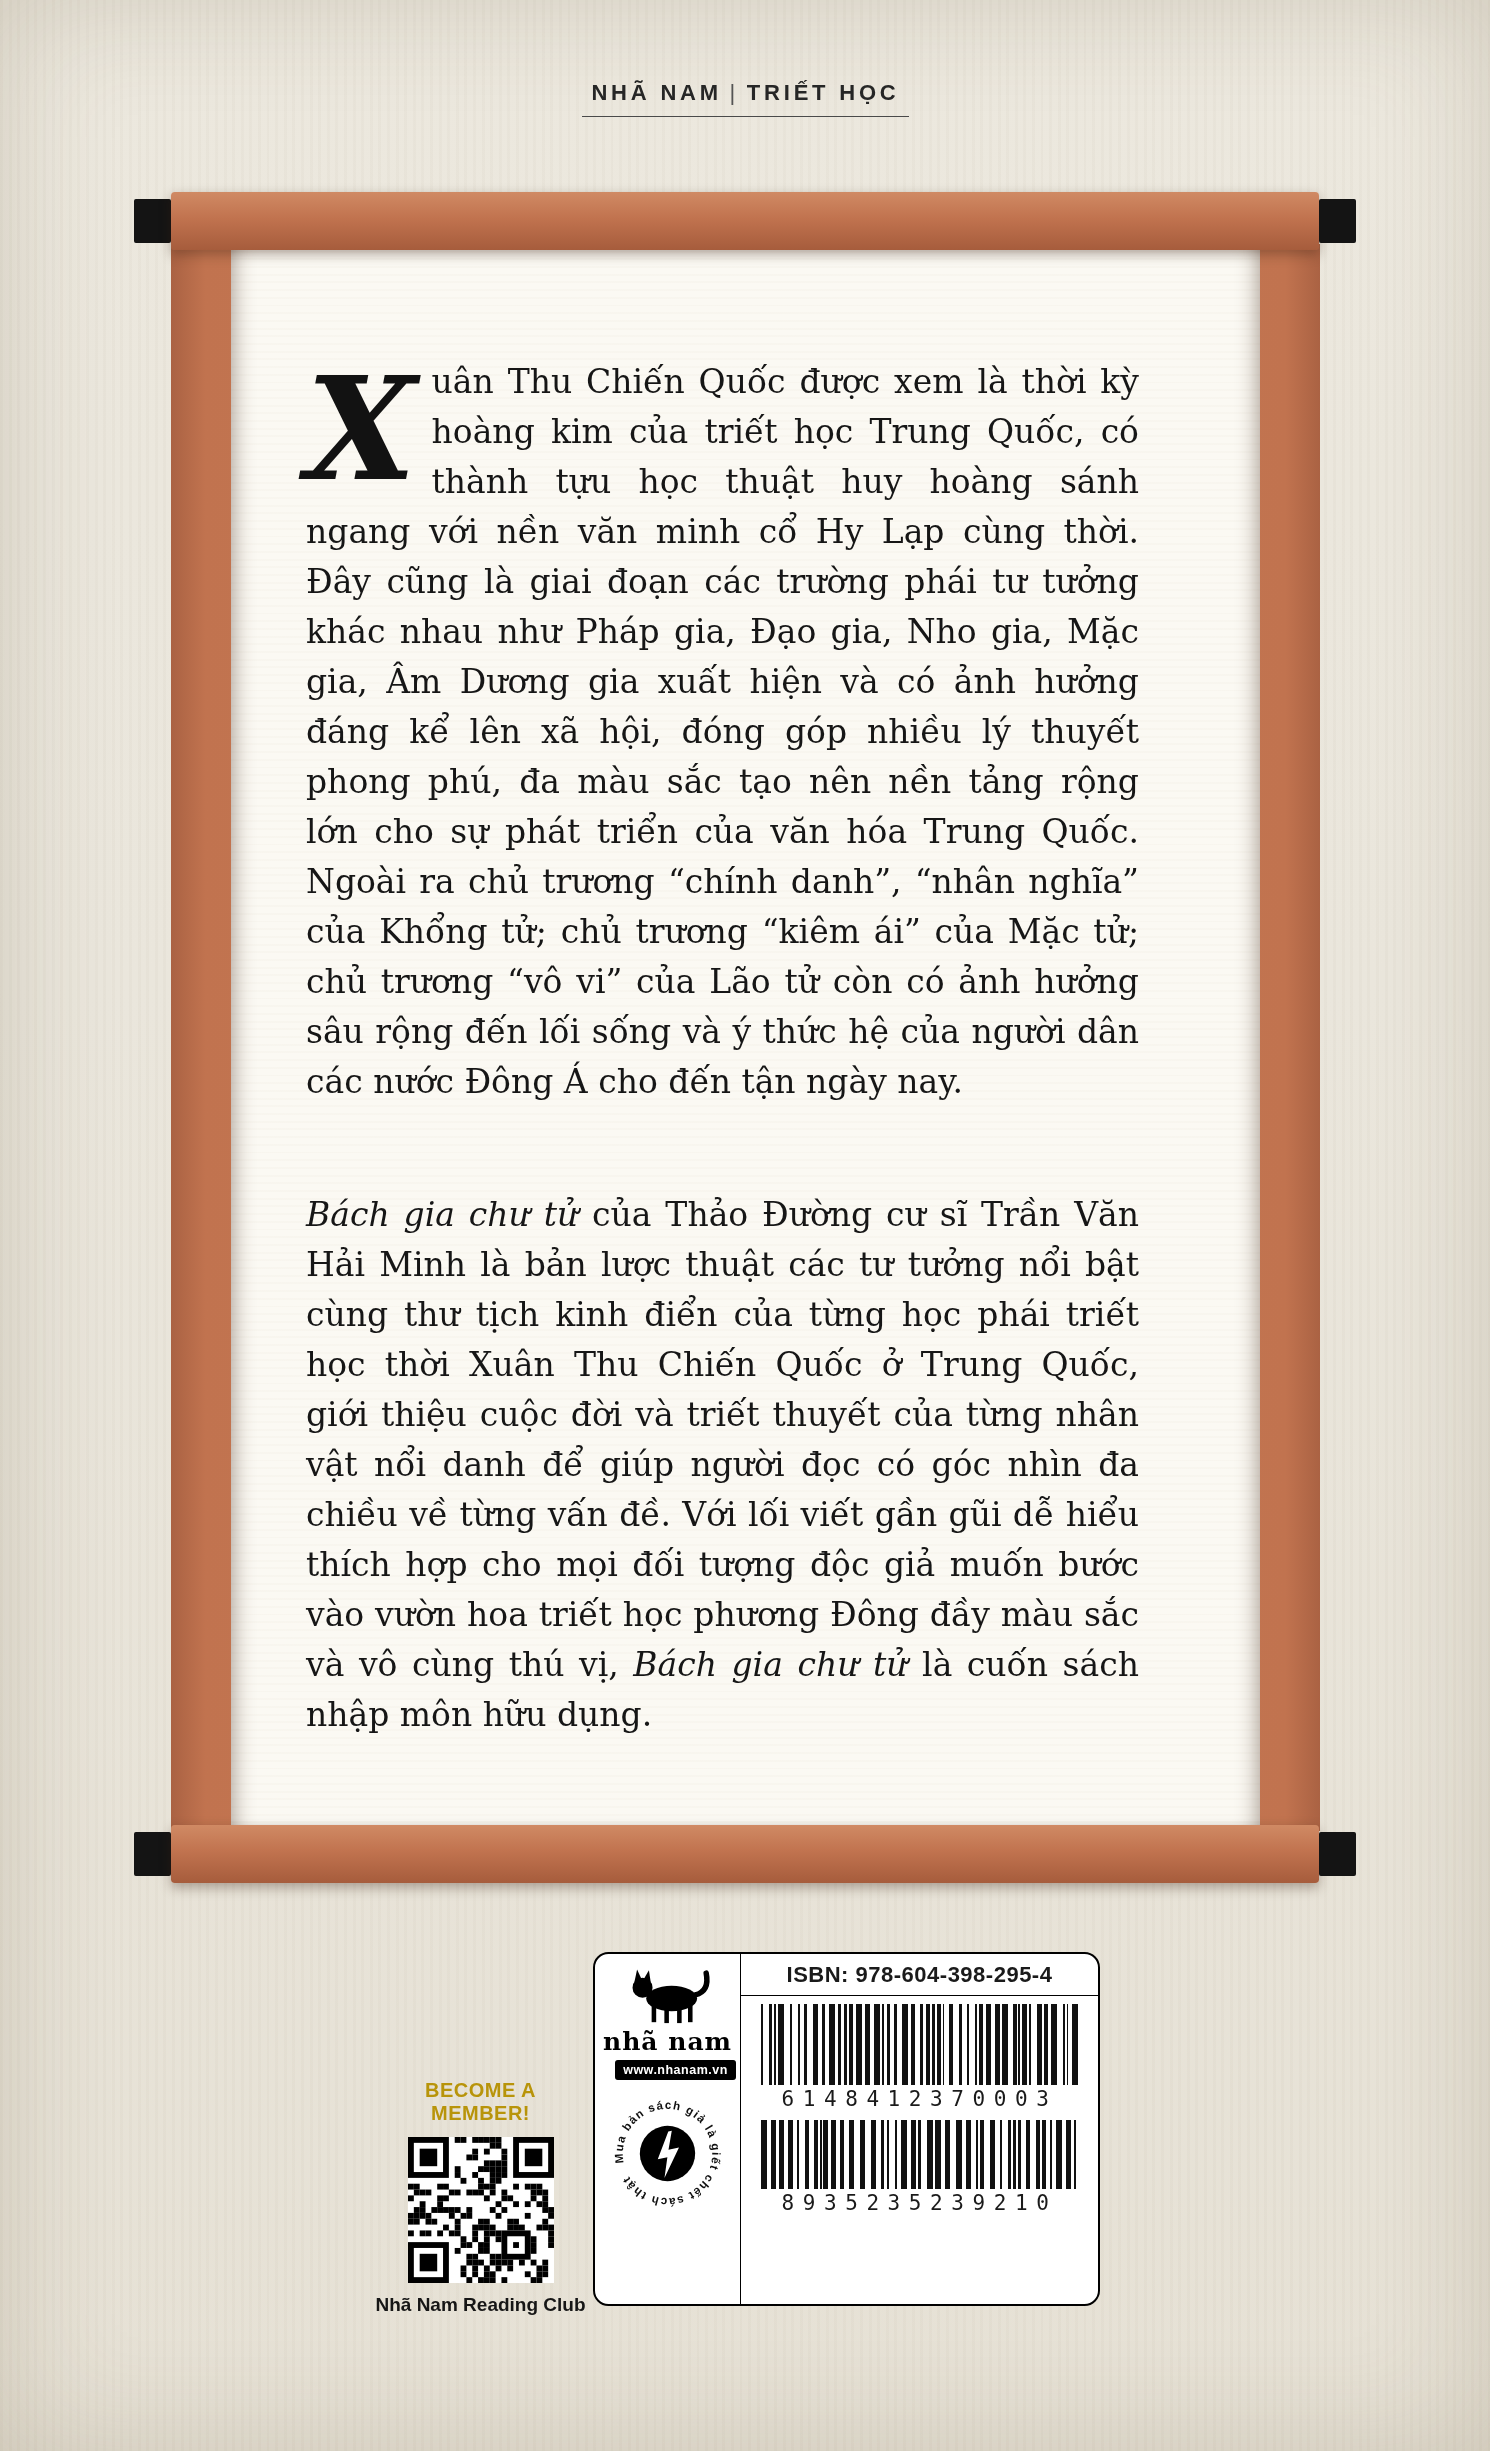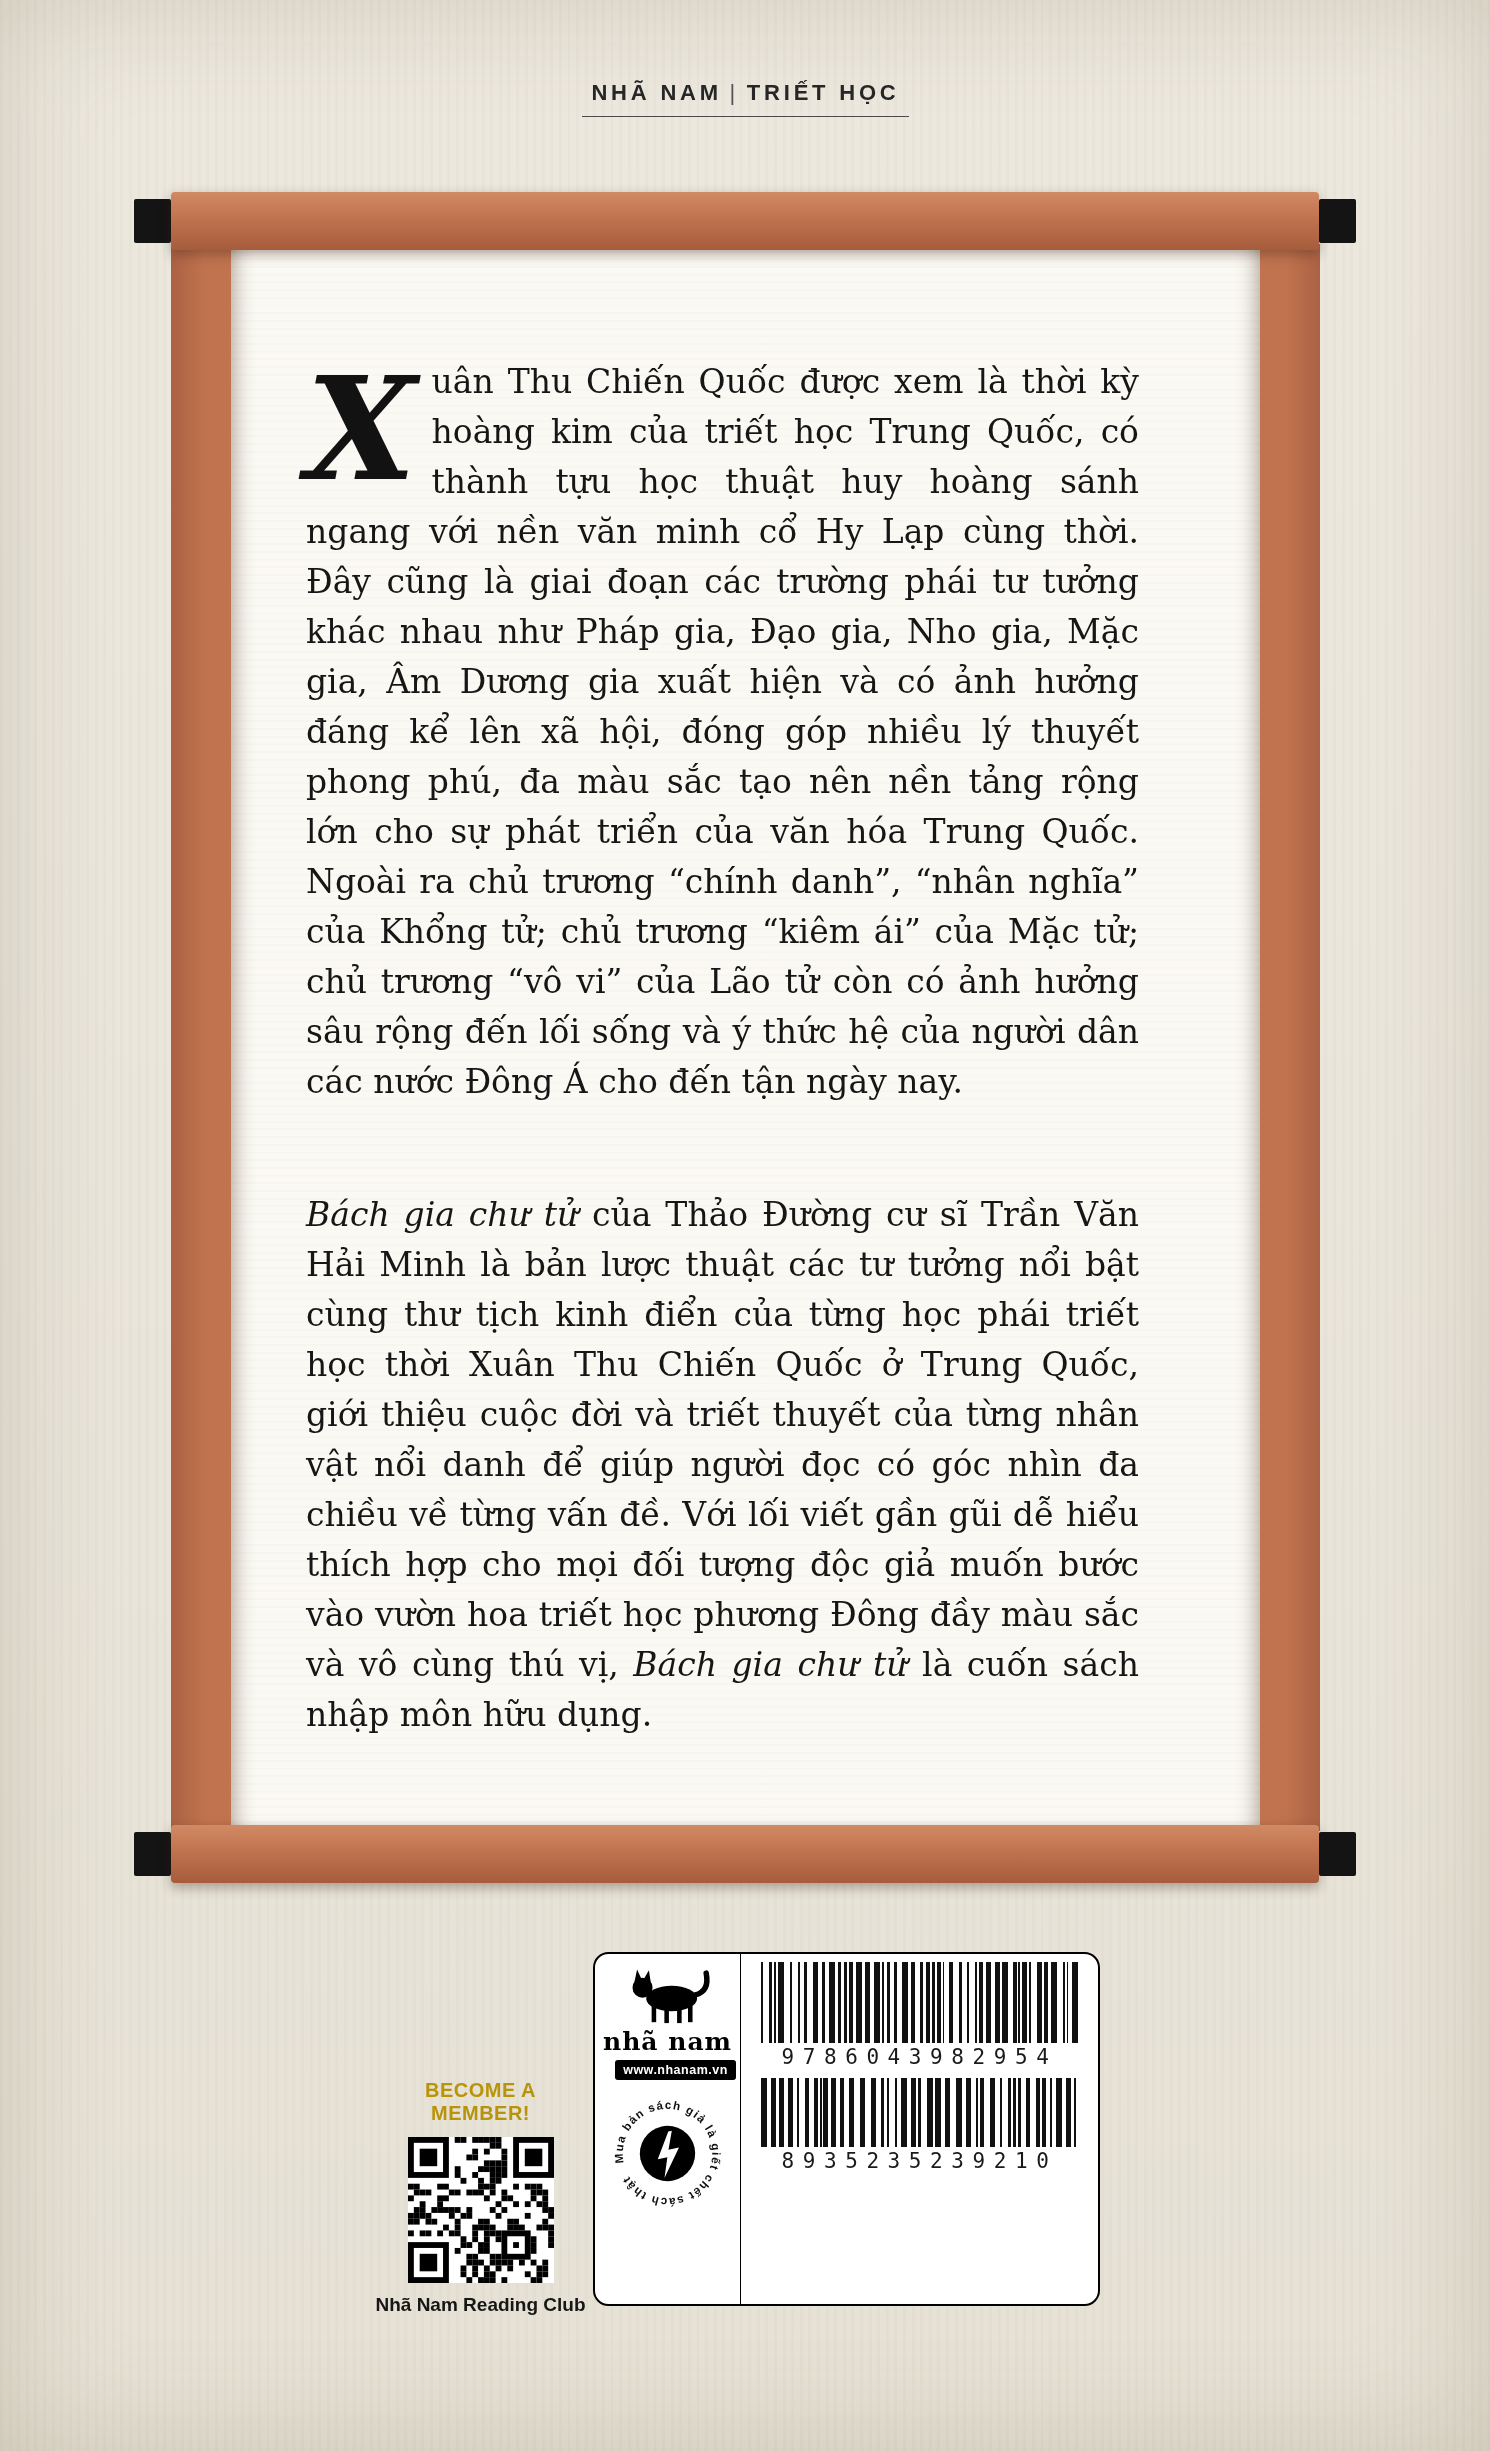--- a/index.html
+++ b/index.html
@@ -333,21 +333,22 @@
           <path id="stampcircle" d="M70,70 m-50,0 a50,50 0 1,1 100,0 a50,50 0 1,1 -100,0"></path>
         </defs>
         <text font-family="Liberation Sans, sans-serif" font-size="13" font-weight="bold" letter-spacing="1.5" fill="#111">
           <textPath href="#stampcircle">Mua bản sách giả là giết chết sách thật</textPath>
         </text>
         <circle cx="70" cy="70" r="31" fill="#000"></circle>
         <polygon points="76,46 58,74 69,74 61,96 84,66 72,66 80,46" fill="#fff"></polygon>
       </svg>
     </div>
     <div class="panel-right">
+      <div class="isbn-row">ISBN: 978-604-398-295-4</div>
       <div class="bars bars1" id="bars1" style="background-image: linear-gradient(90deg, rgb(17, 17, 17) 0px, rgb(17, 17, 17) 1.9px, rgb(255, 255, 255) 1.9px, rgb(255, 255, 255) 7.7px, rgb(17, 17, 17) 7.7px, rgb(17, 17, 17) 11.5px, rgb(255, 255, 255) 11.5px, rgb(255, 255, 255) 13.4px, rgb(17, 17, 17) 13.4px, rgb(17, 17, 17) 15.4px, rgb(255, 255, 255) 15.4px, rgb(255, 255, 255) 17.3px, rgb(17, 17, 17) 17.3px, rgb(17, 17, 17) 23px, rgb(255, 255, 255) 23px, rgb(255, 255, 255) 29px, rgb(17, 17, 17) 29px, rgb(17, 17, 17) 31px, rgb(255, 255, 255) 31px, rgb(255, 255, 255) 37px, rgb(17, 17, 17) 37px, rgb(17, 17, 17) 39px, rgb(255, 255, 255) 39px, rgb(255, 255, 255) 43px, rgb(17, 17, 17) 43px, rgb(17, 17, 17) 46px, rgb(255, 255, 255) 46px, rgb(255, 255, 255) 52px, rgb(17, 17, 17) 52px, rgb(17, 17, 17) 57px, rgb(255, 255, 255) 57px, rgb(255, 255, 255) 61px, rgb(17, 17, 17) 61px, rgb(17, 17, 17) 64px, rgb(255, 255, 255) 64px, rgb(255, 255, 255) 68px, rgb(17, 17, 17) 68px, rgb(17, 17, 17) 74px, rgb(255, 255, 255) 74px, rgb(255, 255, 255) 77px, rgb(17, 17, 17) 77px, rgb(17, 17, 17) 80px, rgb(255, 255, 255) 80px, rgb(255, 255, 255) 83px, rgb(17, 17, 17) 83px, rgb(17, 17, 17) 86px, rgb(255, 255, 255) 86px, rgb(255, 255, 255) 88px, rgb(17, 17, 17) 88px, rgb(17, 17, 17) 92px, rgb(255, 255, 255) 92px, rgb(255, 255, 255) 95px, rgb(17, 17, 17) 95px, rgb(17, 17, 17) 101px, rgb(255, 255, 255) 101px, rgb(255, 255, 255) 104px, rgb(17, 17, 17) 104px, rgb(17, 17, 17) 109px, rgb(255, 255, 255) 109px, rgb(255, 255, 255) 113px, rgb(17, 17, 17) 113px, rgb(17, 17, 17) 119px, rgb(255, 255, 255) 119px, rgb(255, 255, 255) 121px, rgb(17, 17, 17) 121px, rgb(17, 17, 17) 123px, rgb(255, 255, 255) 123px, rgb(255, 255, 255) 126px, rgb(17, 17, 17) 126px, rgb(17, 17, 17) 129px, rgb(255, 255, 255) 129px, rgb(255, 255, 255) 133px, rgb(17, 17, 17) 133px, rgb(17, 17, 17) 136px, rgb(255, 255, 255) 136px, rgb(255, 255, 255) 141px, rgb(17, 17, 17) 141px, rgb(17, 17, 17) 147px, rgb(255, 255, 255) 147px, rgb(255, 255, 255) 150px, rgb(17, 17, 17) 150px, rgb(17, 17, 17) 154px, rgb(255, 255, 255) 154px, rgb(255, 255, 255) 159px, rgb(17, 17, 17) 159px, rgb(17, 17, 17) 162px, rgb(255, 255, 255) 162px, rgb(255, 255, 255) 165px, rgb(17, 17, 17) 165px, rgb(17, 17, 17) 169px, rgb(255, 255, 255) 169px, rgb(255, 255, 255) 171px, rgb(17, 17, 17) 171px, rgb(17, 17, 17) 174px, rgb(255, 255, 255) 174px, rgb(255, 255, 255) 176px, rgb(17, 17, 17) 176px, rgb(17, 17, 17) 180px, rgb(255, 255, 255) 180px, rgb(255, 255, 255) 182px, rgb(17, 17, 17) 182px, rgb(17, 17, 17) 183px, rgb(255, 255, 255) 183px, rgb(255, 255, 255) 188px, rgb(17, 17, 17) 188px, rgb(17, 17, 17) 192px, rgb(255, 255, 255) 192px, rgb(255, 255, 255) 198px, rgb(17, 17, 17) 198px, rgb(17, 17, 17) 201px, rgb(255, 255, 255) 201px, rgb(255, 255, 255) 206px, rgb(17, 17, 17) 206px, rgb(17, 17, 17) 208px, rgb(255, 255, 255) 208px, rgb(255, 255, 255) 214px, rgb(17, 17, 17) 214px, rgb(17, 17, 17) 216px, rgb(255, 255, 255) 216px, rgb(255, 255, 255) 218px, rgb(17, 17, 17) 218px, rgb(17, 17, 17) 222px, rgb(255, 255, 255) 222px, rgb(255, 255, 255) 225px, rgb(17, 17, 17) 225px, rgb(17, 17, 17) 230px, rgb(255, 255, 255) 230px, rgb(255, 255, 255) 234px, rgb(17, 17, 17) 234px, rgb(17, 17, 17) 239px, rgb(255, 255, 255) 239px, rgb(255, 255, 255) 241px, rgb(17, 17, 17) 241px, rgb(17, 17, 17) 247px, rgb(255, 255, 255) 247px, rgb(255, 255, 255) 252px, rgb(17, 17, 17) 252px, rgb(17, 17, 17) 256px, rgb(255, 255, 255) 256px, rgb(255, 255, 255) 257px, rgb(17, 17, 17) 257px, rgb(17, 17, 17) 259px, rgb(255, 255, 255) 259px, rgb(255, 255, 255) 261px, rgb(17, 17, 17) 261px, rgb(17, 17, 17) 266px, rgb(255, 255, 255) 266px, rgb(255, 255, 255) 268px, rgb(17, 17, 17) 268px, rgb(17, 17, 17) 270px, rgb(255, 255, 255) 270px, rgb(255, 255, 255) 276px, rgb(17, 17, 17) 276px, rgb(17, 17, 17) 281px, rgb(255, 255, 255) 281px, rgb(255, 255, 255) 283px, rgb(17, 17, 17) 283px, rgb(17, 17, 17) 287px, rgb(255, 255, 255) 287px, rgb(255, 255, 255) 290px, rgb(17, 17, 17) 290px, rgb(17, 17, 17) 296px, rgb(255, 255, 255) 296px, rgb(255, 255, 255) 302px, rgb(17, 17, 17) 302px, rgb(17, 17, 17) 304px, rgb(255, 255, 255) 304px, rgb(255, 255, 255) 306px, rgb(17, 17, 17) 306px, rgb(17, 17, 17) 307px, rgb(255, 255, 255) 307px, rgb(255, 255, 255) 311px, rgb(17, 17, 17) 311px, rgb(17, 17, 17) 317px, rgb(255, 255, 255) 317px, rgb(255, 255, 255) 322px, rgb(255, 255, 255) 322px, rgb(255, 255, 255) 100%);"></div>
-      <div class="digits">9786043982954</div>
+      <div class="digits">6148412370003</div>
       <div class="bars bars2" id="bars2" style="background-image: linear-gradient(90deg, rgb(17, 17, 17) 0px, rgb(17, 17, 17) 5.8px, rgb(255, 255, 255) 5.8px, rgb(255, 255, 255) 9.6px, rgb(17, 17, 17) 9.6px, rgb(17, 17, 17) 15.4px, rgb(255, 255, 255) 15.4px, rgb(255, 255, 255) 18px, rgb(17, 17, 17) 18px, rgb(17, 17, 17) 23px, rgb(255, 255, 255) 23px, rgb(255, 255, 255) 27px, rgb(17, 17, 17) 27px, rgb(17, 17, 17) 32px, rgb(255, 255, 255) 32px, rgb(255, 255, 255) 36px, rgb(17, 17, 17) 36px, rgb(17, 17, 17) 38px, rgb(255, 255, 255) 38px, rgb(255, 255, 255) 44px, rgb(17, 17, 17) 44px, rgb(17, 17, 17) 48px, rgb(255, 255, 255) 48px, rgb(255, 255, 255) 53px, rgb(17, 17, 17) 53px, rgb(17, 17, 17) 57px, rgb(255, 255, 255) 57px, rgb(255, 255, 255) 59px, rgb(17, 17, 17) 59px, rgb(17, 17, 17) 61px, rgb(255, 255, 255) 61px, rgb(255, 255, 255) 62px, rgb(17, 17, 17) 62px, rgb(17, 17, 17) 67px, rgb(255, 255, 255) 67px, rgb(255, 255, 255) 70px, rgb(17, 17, 17) 70px, rgb(17, 17, 17) 75px, rgb(255, 255, 255) 75px, rgb(255, 255, 255) 79px, rgb(17, 17, 17) 79px, rgb(17, 17, 17) 83px, rgb(255, 255, 255) 83px, rgb(255, 255, 255) 88px, rgb(17, 17, 17) 88px, rgb(17, 17, 17) 93px, rgb(255, 255, 255) 93px, rgb(255, 255, 255) 99px, rgb(17, 17, 17) 99px, rgb(17, 17, 17) 104px, rgb(255, 255, 255) 104px, rgb(255, 255, 255) 110px, rgb(17, 17, 17) 110px, rgb(17, 17, 17) 115px, rgb(255, 255, 255) 115px, rgb(255, 255, 255) 120px, rgb(17, 17, 17) 120px, rgb(17, 17, 17) 123px, rgb(255, 255, 255) 123px, rgb(255, 255, 255) 126px, rgb(17, 17, 17) 126px, rgb(17, 17, 17) 128px, rgb(255, 255, 255) 128px, rgb(255, 255, 255) 134px, rgb(17, 17, 17) 134px, rgb(17, 17, 17) 136px, rgb(255, 255, 255) 136px, rgb(255, 255, 255) 140px, rgb(17, 17, 17) 140px, rgb(17, 17, 17) 146px, rgb(255, 255, 255) 146px, rgb(255, 255, 255) 150px, rgb(17, 17, 17) 150px, rgb(17, 17, 17) 155px, rgb(255, 255, 255) 155px, rgb(255, 255, 255) 157px, rgb(17, 17, 17) 157px, rgb(17, 17, 17) 160px, rgb(255, 255, 255) 160px, rgb(255, 255, 255) 166px, rgb(17, 17, 17) 166px, rgb(17, 17, 17) 172px, rgb(255, 255, 255) 172px, rgb(255, 255, 255) 174px, rgb(17, 17, 17) 174px, rgb(17, 17, 17) 180px, rgb(255, 255, 255) 180px, rgb(255, 255, 255) 184px, rgb(17, 17, 17) 184px, rgb(17, 17, 17) 189px, rgb(255, 255, 255) 189px, rgb(255, 255, 255) 195px, rgb(17, 17, 17) 195px, rgb(17, 17, 17) 201px, rgb(255, 255, 255) 201px, rgb(255, 255, 255) 205px, rgb(17, 17, 17) 205px, rgb(17, 17, 17) 210px, rgb(255, 255, 255) 210px, rgb(255, 255, 255) 215px, rgb(17, 17, 17) 215px, rgb(17, 17, 17) 217px, rgb(255, 255, 255) 217px, rgb(255, 255, 255) 219px, rgb(17, 17, 17) 219px, rgb(17, 17, 17) 223px, rgb(255, 255, 255) 223px, rgb(255, 255, 255) 229px, rgb(17, 17, 17) 229px, rgb(17, 17, 17) 234px, rgb(255, 255, 255) 234px, rgb(255, 255, 255) 239px, rgb(17, 17, 17) 239px, rgb(17, 17, 17) 241px, rgb(255, 255, 255) 241px, rgb(255, 255, 255) 247px, rgb(17, 17, 17) 247px, rgb(17, 17, 17) 250px, rgb(255, 255, 255) 250px, rgb(255, 255, 255) 252px, rgb(17, 17, 17) 252px, rgb(17, 17, 17) 255px, rgb(255, 255, 255) 255px, rgb(255, 255, 255) 257px, rgb(17, 17, 17) 257px, rgb(17, 17, 17) 260px, rgb(255, 255, 255) 260px, rgb(255, 255, 255) 265px, rgb(17, 17, 17) 265px, rgb(17, 17, 17) 269px, rgb(255, 255, 255) 269px, rgb(255, 255, 255) 275px, rgb(17, 17, 17) 275px, rgb(17, 17, 17) 279px, rgb(255, 255, 255) 279px, rgb(255, 255, 255) 281px, rgb(17, 17, 17) 281px, rgb(17, 17, 17) 285px, rgb(255, 255, 255) 285px, rgb(255, 255, 255) 289px, rgb(17, 17, 17) 289px, rgb(17, 17, 17) 291px, rgb(255, 255, 255) 291px, rgb(255, 255, 255) 295px, rgb(17, 17, 17) 295px, rgb(17, 17, 17) 301px, rgb(255, 255, 255) 301px, rgb(255, 255, 255) 305px, rgb(17, 17, 17) 305px, rgb(17, 17, 17) 310px, rgb(255, 255, 255) 310px, rgb(255, 255, 255) 313px, rgb(17, 17, 17) 313px, rgb(17, 17, 17) 315px, rgb(255, 255, 255) 315px, rgb(255, 255, 255) 318px, rgb(255, 255, 255) 318px, rgb(255, 255, 255) 100%);"></div>
       <div class="digits">8935235239210</div>
     </div>
   </div>
 
 </div>
 
 
 </body></html>

